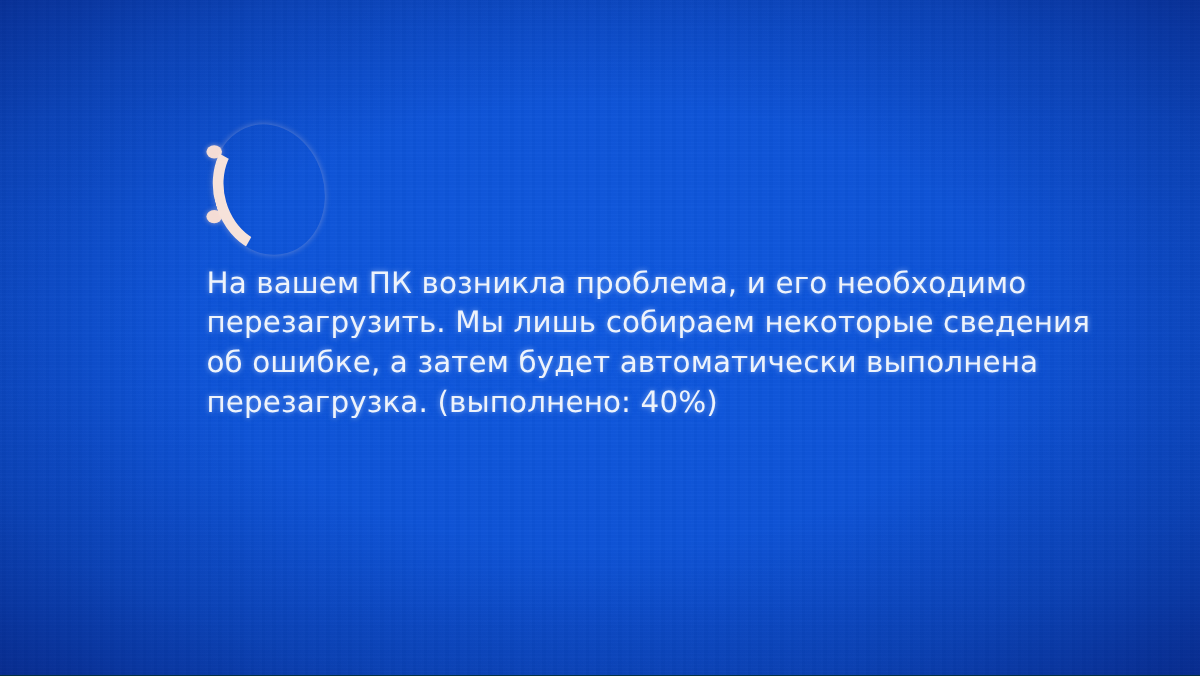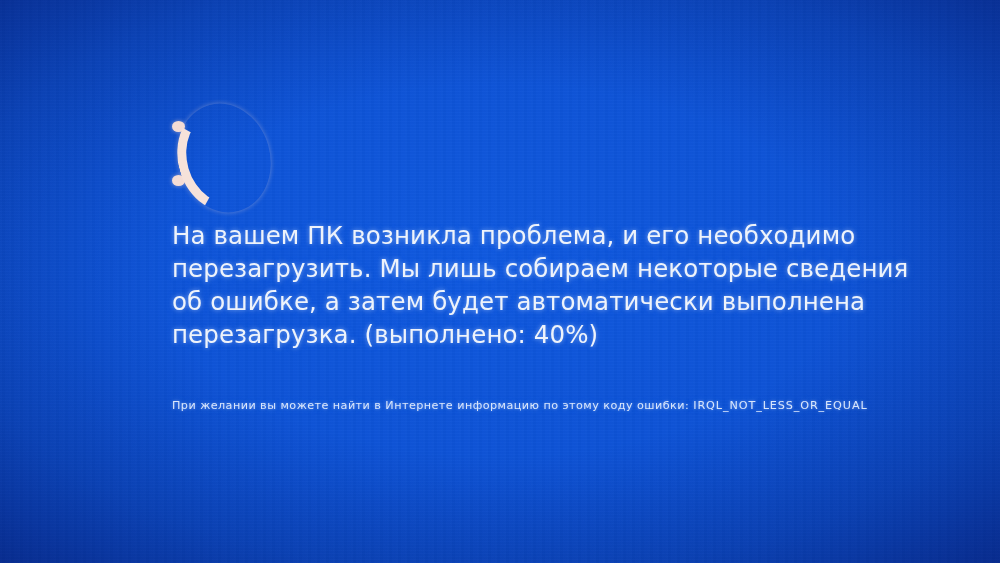--- a/index.html
+++ b/index.html
@@ -150,18 +150,15 @@
   <div class="content">
 
     <div class="sadface" aria-label=":(">
       <span class="sf-dot top"></span>
       <span class="sf-dot bottom"></span>
       <span class="sf-mouth"></span>
     </div>
 
     <div class="message">На вашем ПК возникла проблема, и его необходимо перезагрузить. Мы лишь собираем некоторые сведения об ошибке, а затем будет автоматически выполнена перезагрузка. (выполнено: 40%)</div>
 
-    <div class="footnote">
-      <span>При желании вы можете найти в Интернете информацию по этому коду ошибки: </span><span class="errcode">IRQL_NOT_LESS_OR_EQUAL</span>
-    </div>
 
   </div>
 </div>
 
 </body></html>

